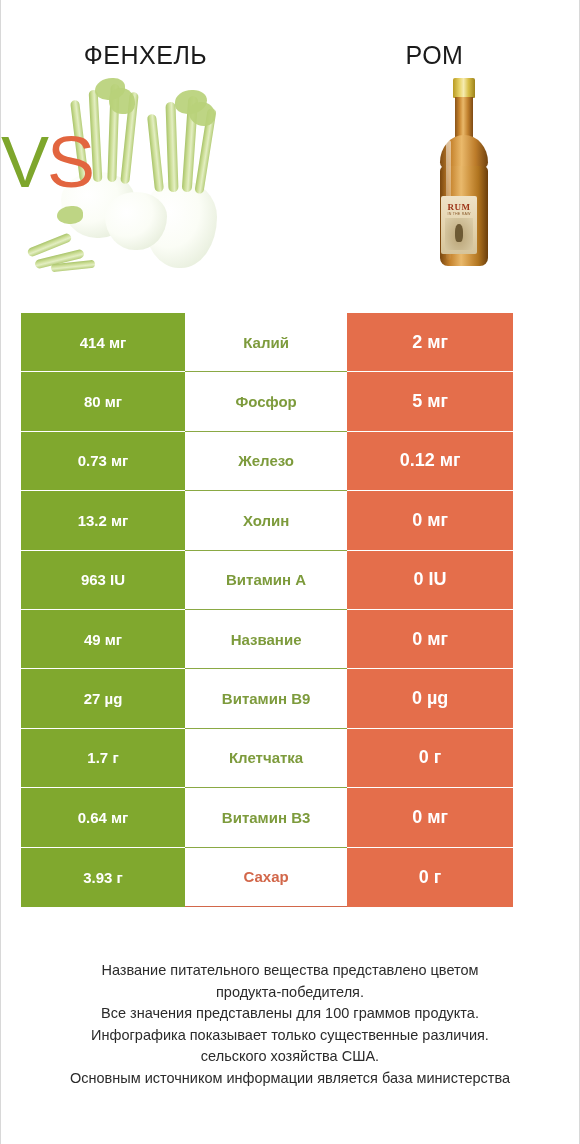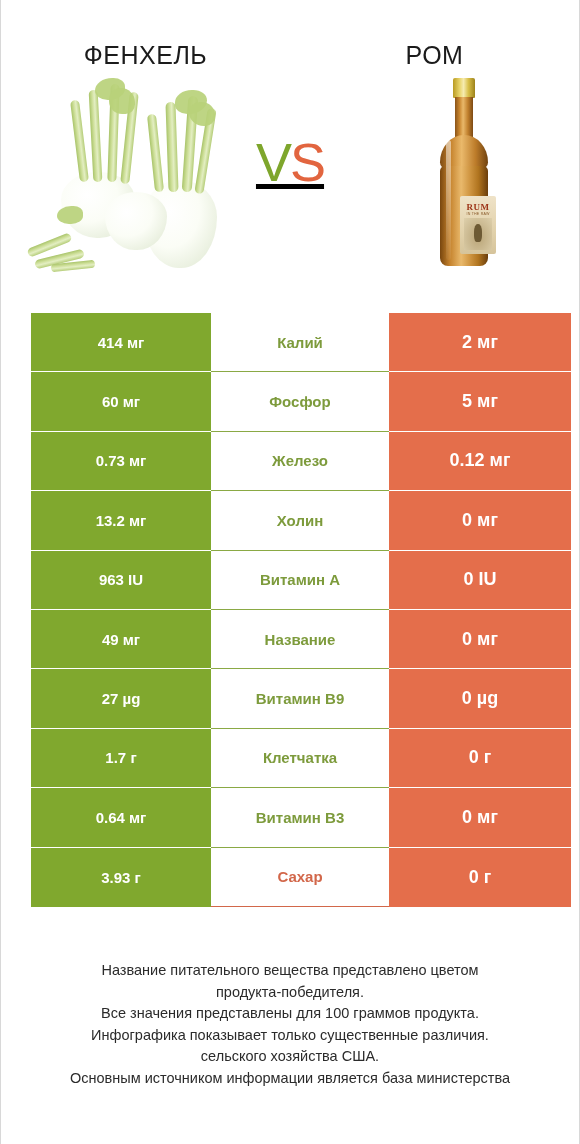--- a/index.html
+++ b/index.html
@@ -60,26 +60,24 @@
     left: 404px;
     top: 0px;
     width: 120px;
     height: 205px;
   }
   .vs {
     position: absolute;
     left: 0;
     right: 0;
     top: 55px;
-    text-align: center;
-    font-size: 54px;
+    font-size: 72px;
     font-weight: 400;
     line-height: 74px;
     letter-spacing: -2px;
-    text-decoration: underline;
   }
   .vs .v { color: #7ea62c; }
   .vs .s { color: #e2653f; }
   .bulb {
     position: absolute;
     background: radial-gradient(ellipse at 35% 35%, #ffffff 0%, #fbfdf6 45%, #e7eedc 80%, #d7e1c6 100%);
     border-radius: 50% 50% 48% 48% / 42% 42% 58% 58%;
   }
   .stalk {
     position: absolute;
@@ -108,21 +106,21 @@
     position: absolute; left: 13px; top: 57px; width: 48px; height: 34px;
     background: linear-gradient(90deg,#7e4b14 0%, #c5822c 22%, #eab96b 45%, #bd7c2a 74%, #70420f 100%);
     border-radius: 50% 50% 14% 14% / 80% 80% 20% 20%;
   }
   .bt-body {
     position: absolute; left: 13px; top: 88px; width: 48px; height: 100px;
     background: linear-gradient(90deg,#78460f 0%, #c4812b 20%, #e9b96c 44%, #d09642 62%, #b0741f 80%, #6b3e0c 100%);
     border-radius: 5px 5px 8px 8px;
   }
   .bt-label {
-    position: absolute; left: 33px; top: 118px; width: 36px; height: 58px;
+    position: absolute; left: 14px; top: 118px; width: 36px; height: 58px;
     background: linear-gradient(180deg,#efe3c8 0%, #e3d3ad 55%, #d6c49b 100%);
     border-radius: 2px;
     overflow: hidden;
   }
   .bt-label-title {
     position: absolute; left: 0; right: 0; top: 6px;
     text-align: center; font-size: 9px; font-weight: bold; color: #9d3418;
     letter-spacing: 0.5px; font-family: "Liberation Serif", serif;
   }
   .bt-label-sub {
@@ -140,23 +138,23 @@
   }
   .bt-hl {
     position: absolute; left: 19px; top: 62px; width: 5px; height: 120px;
     background: linear-gradient(180deg, rgba(255,255,255,0.55), rgba(255,255,255,0.05));
     border-radius: 3px;
   }
 
   
   .table {
     position: absolute;
-    left: 30px;
+    left: 20px;
     top: 313px;
-    width: 548px;
+    width: 492px;
   }
   .row {
     display: flex;
     height: 59.4px;
   }
   .cell {
     display: flex;
     align-items: center;
     justify-content: center;
     box-sizing: border-box;
@@ -269,21 +267,21 @@
 
     <div class="row">
       <div class="cell cell-left">414 мг</div>
       <div class="cell cell-mid">
           <span class="label-green">Калий</span>
         </div>
       <div class="cell cell-right">2 мг</div>
     </div>
 
     <div class="row">
-      <div class="cell cell-left">60 мг</div>
+      <div class="cell cell-left">80 мг</div>
       <div class="cell cell-mid">
           <span class="label-green">Фосфор</span>
         </div>
       <div class="cell cell-right">5 мг</div>
     </div>
 
     <div class="row">
       <div class="cell cell-left">0.73 мг</div>
       <div class="cell cell-mid">
           <span class="label-green">Железо</span>

